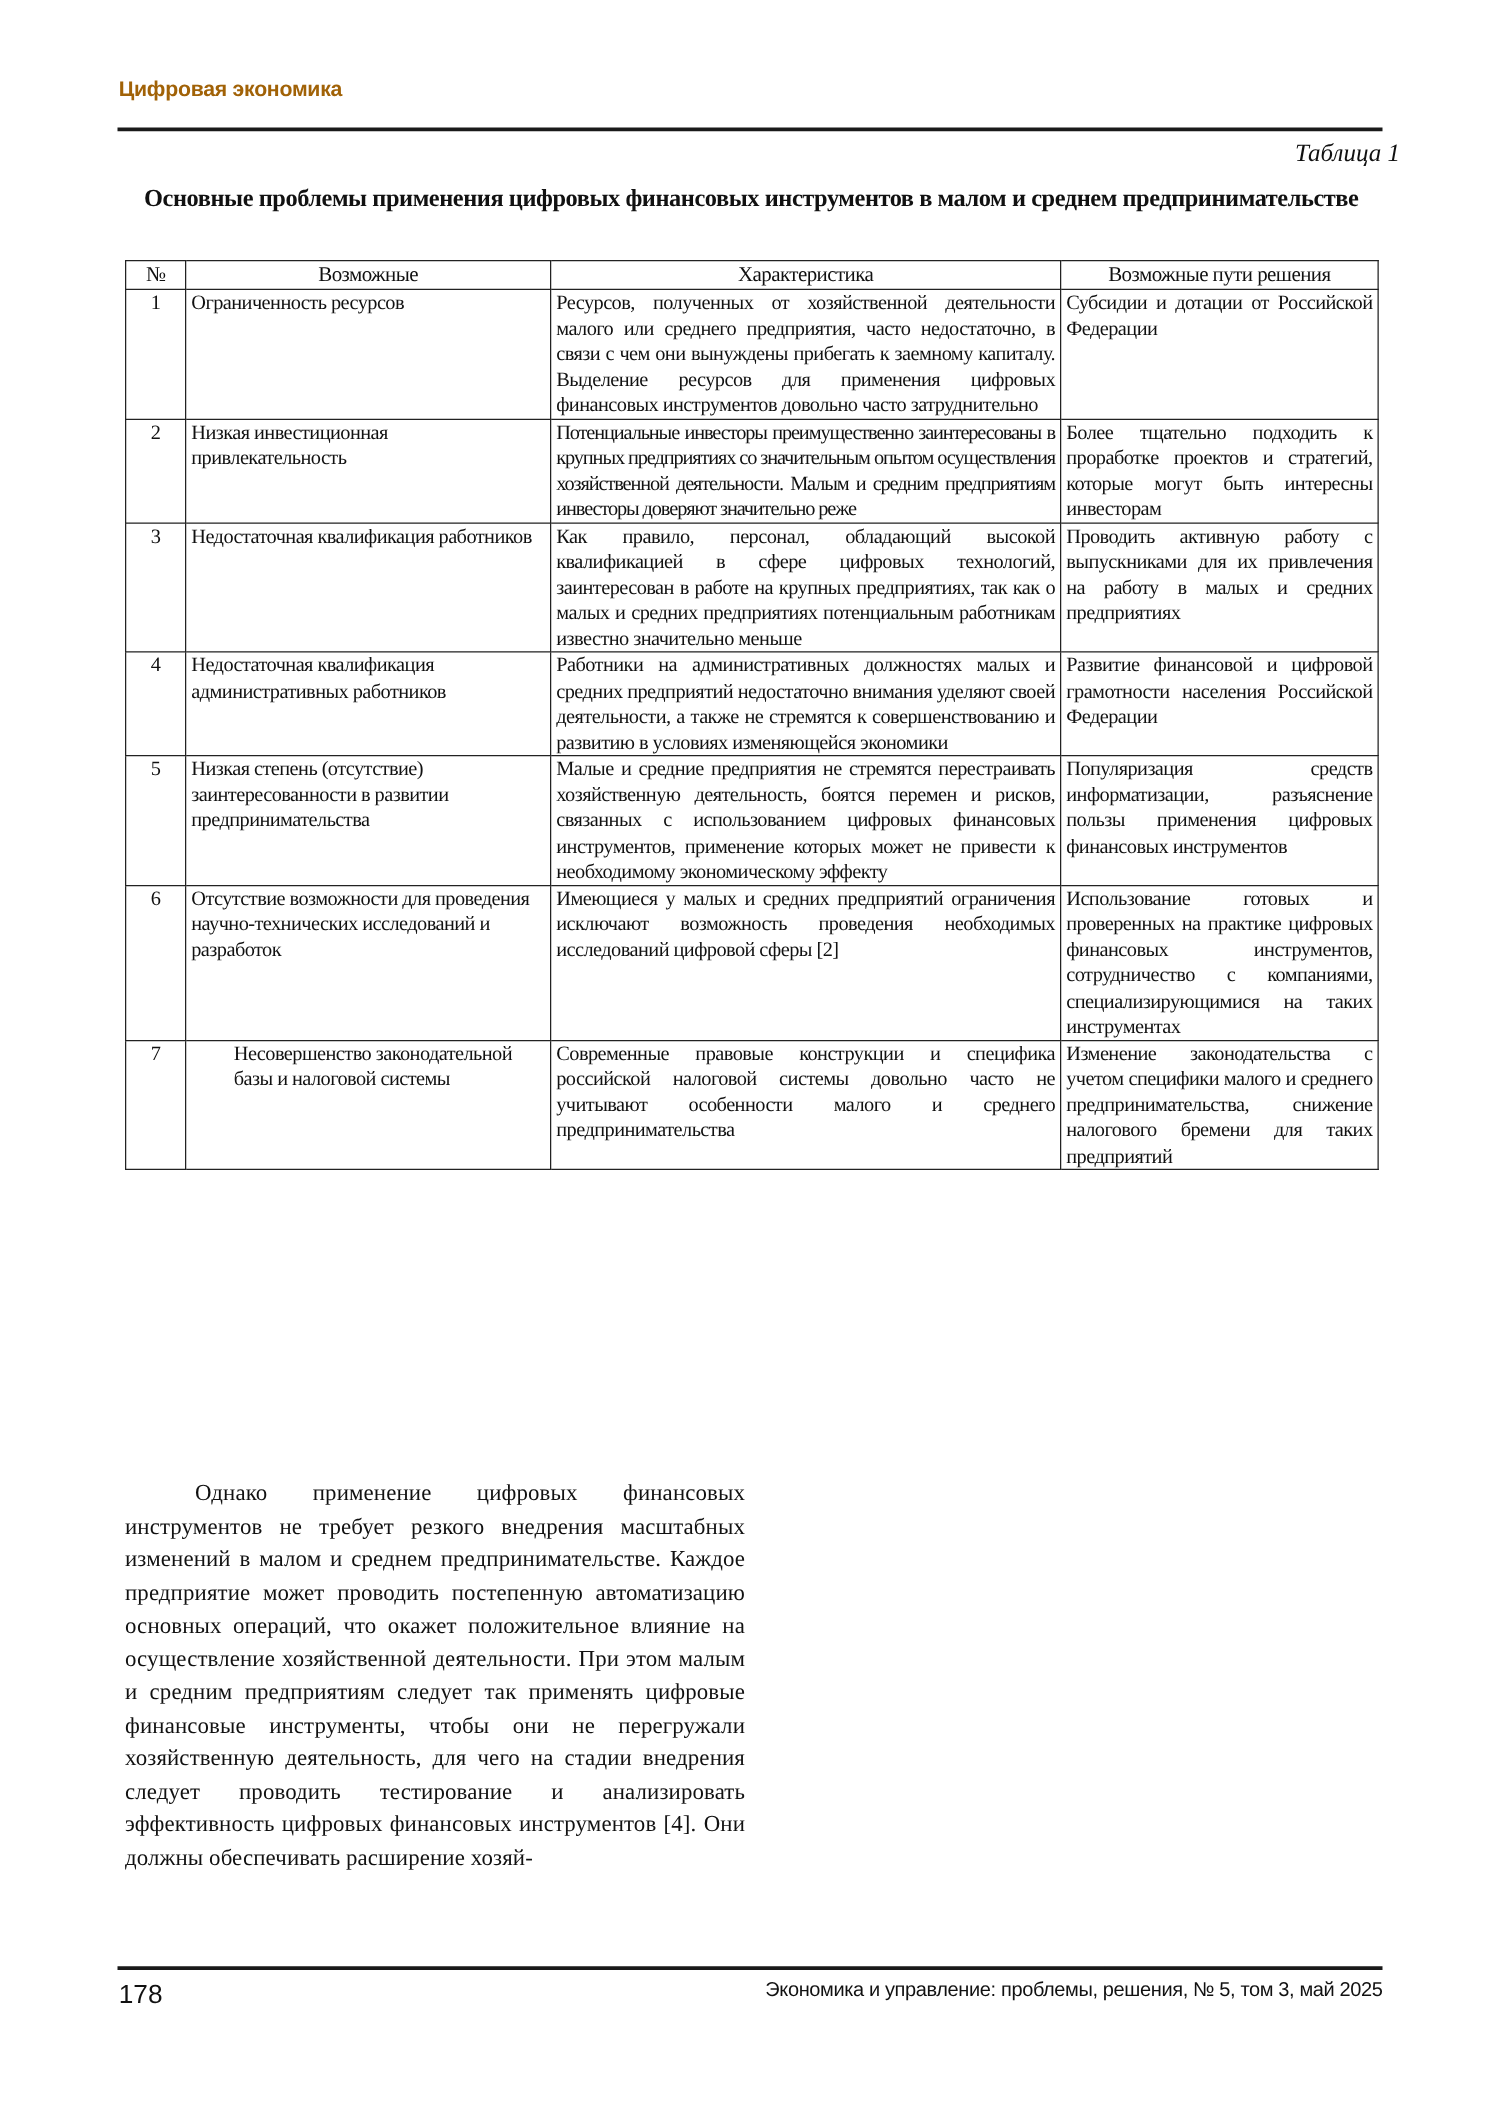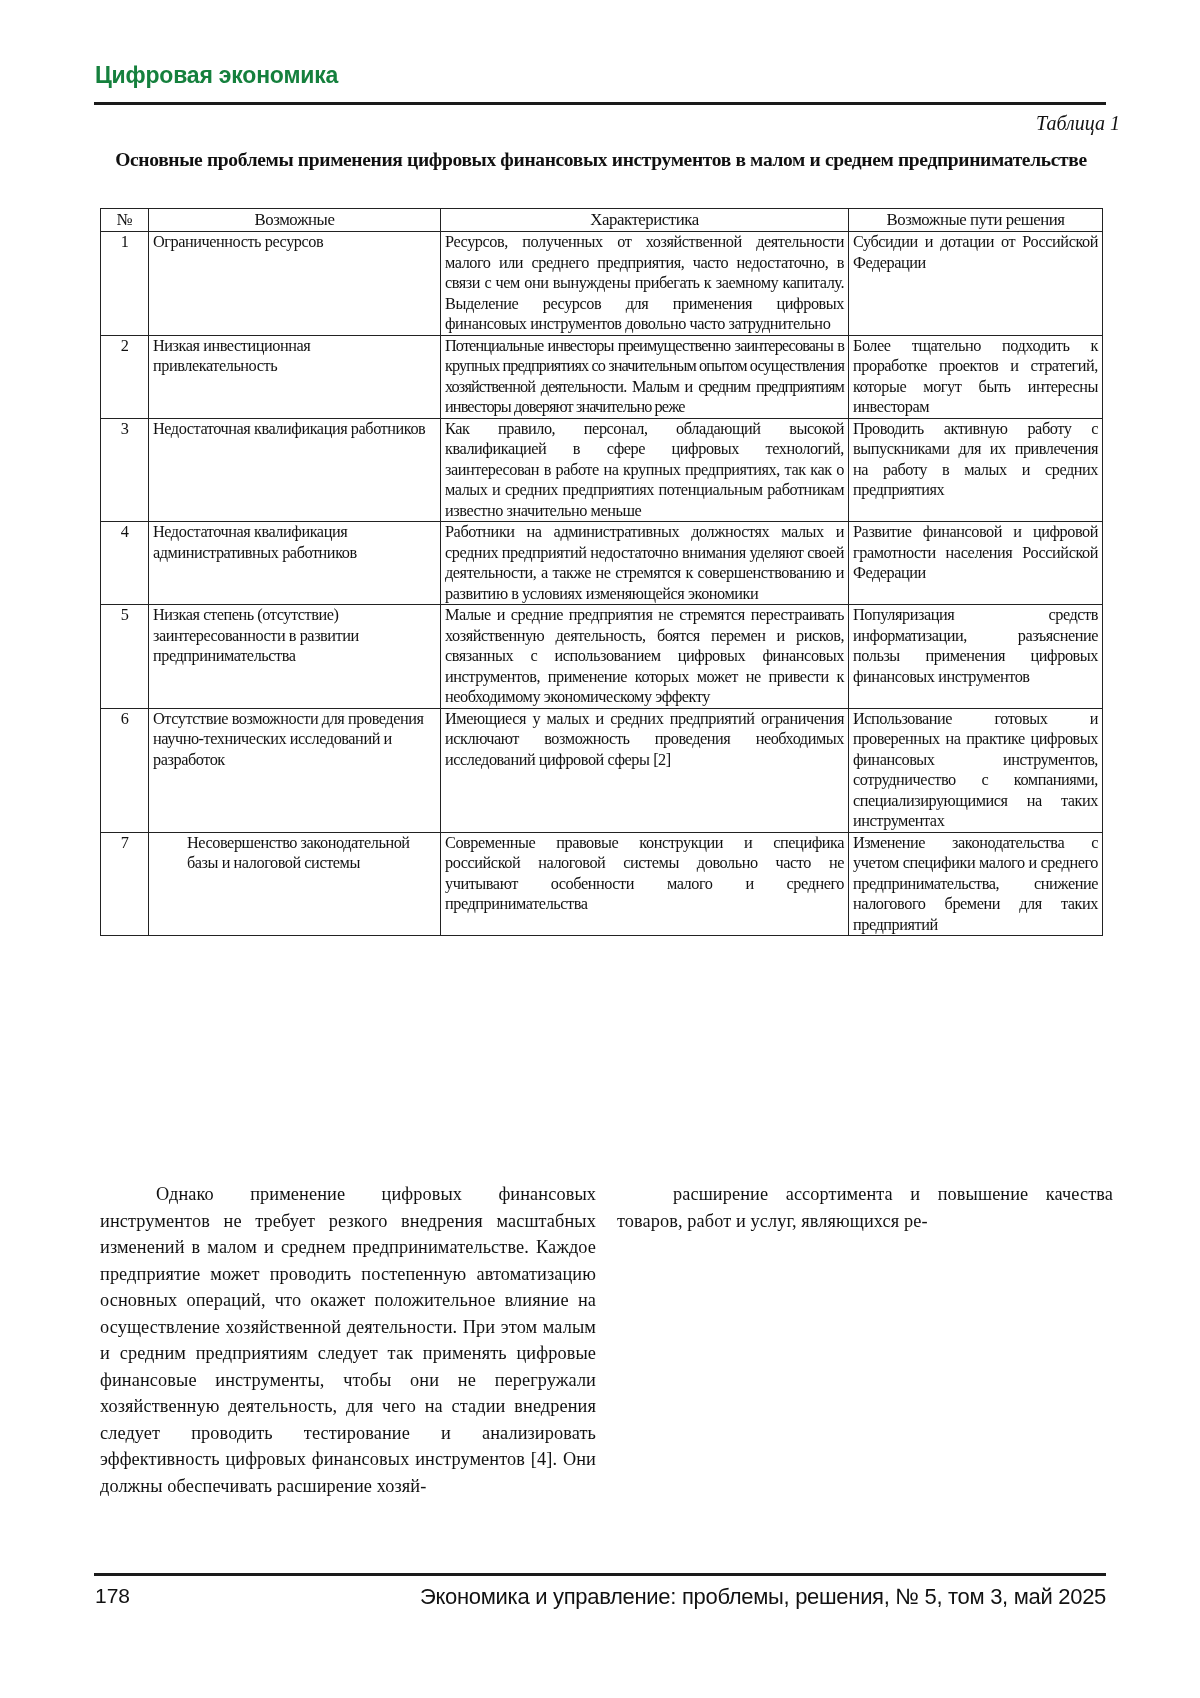--- a/index.html
+++ b/index.html
@@ -13,23 +13,23 @@
       position: relative;
       overflow: hidden;
       color: #111111;
     }
     .running-head {
       position: absolute;
       left: 95px;
       top: 62px;
       font-family: "Liberation Sans", sans-serif;
       font-weight: bold;
-      font-size: 23px;
+      font-size: 17px;
       letter-spacing: -0.2px;
-      color: #15803d;
+      color: #a16207;
     }
     .head-rule {
       position: absolute;
       left: 94px;
       top: 102px;
       width: 1012px;
       height: 3px;
       background: #1a1a1a;
     }
     .table-label {
@@ -121,21 +121,21 @@
       left: 95px;
       top: 1584px;
       font-family: "Liberation Sans", sans-serif;
       font-size: 21px;
     }
     .journal-info {
       position: absolute;
       right: 94px;
       top: 1584px;
       font-family: "Liberation Sans", sans-serif;
-      font-size: 22px;
+      font-size: 16px;
       letter-spacing: -0.3px;
     }
   </style>
 </head>
 <body>
 
 <div class="running-head">Цифровая экономика</div>
 <div class="head-rule"></div>
 
 <div class="table-label">Таблица 1</div>
@@ -200,18 +200,17 @@
       <td class="sol" style="hyphens: auto;">Изменение законодательства с учетом специфики малого и среднего предпринимательства, снижение налогового бремени для таких предприятий</td>
     </tr>
   </tbody>
 </table>
 
 <div class="body-col left">
   <p style="hyphens: auto;">Однако применение цифровых финансовых инструментов не требует резкого внедрения масштабных изменений в малом и среднем предпринимательстве. Каждое предприятие может проводить постепенную автоматизацию основных операций, что окажет положительное влияние на осуществление хозяйственной деятельности. При этом малым и средним предприятиям следует так применять цифровые финансовые инструменты, чтобы они не перегружали хозяйственную деятельность, для чего на стадии внедрения следует проводить тестирование и анализировать эффективность цифровых финансовых инструментов [4]. Они должны обеспечивать расширение хозяй-</p>
 </div>
 
 <div class="body-col right">
-  <p style="hyphens: auto;">расширение ассортимента и повышение качества товаров, работ и услуг, являющихся ре-</p>
 </div>
 
 <div class="foot-rule"></div>
 <div class="page-number">178</div>
 <div class="journal-info">Экономика и управление: проблемы, решения, № 5, том 3, май 2025</div>
 
 </body></html>

